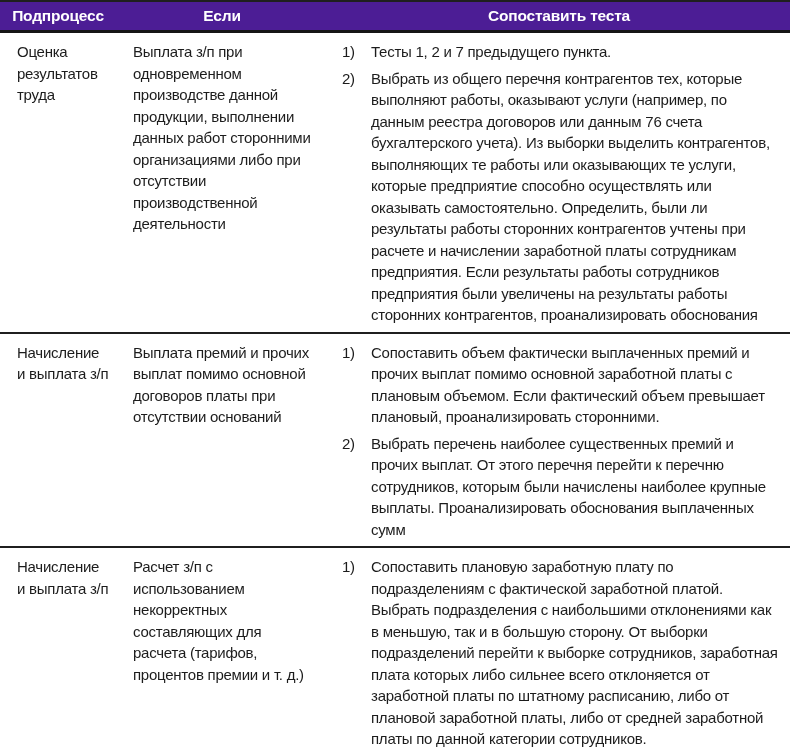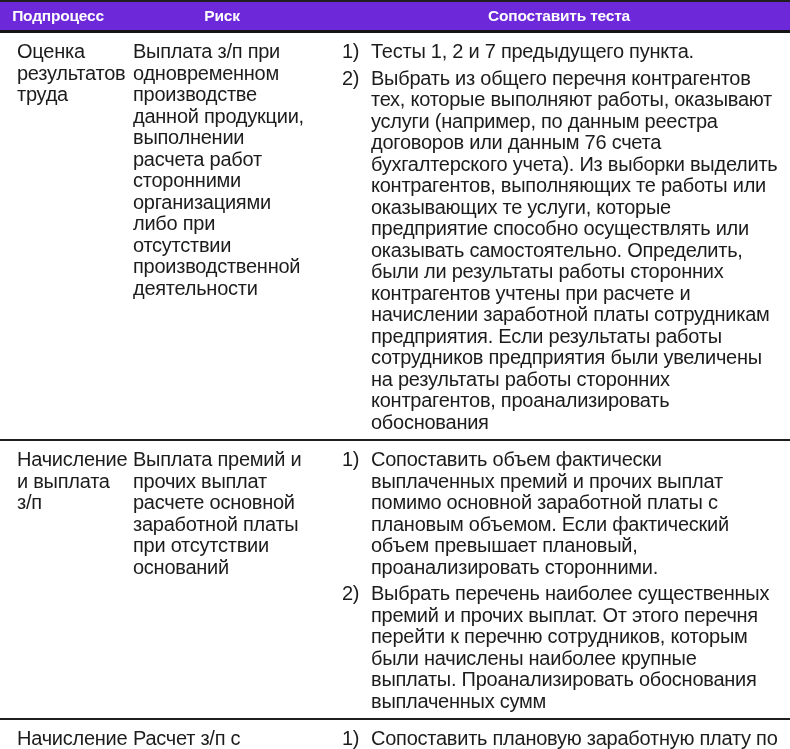--- a/index.html
+++ b/index.html
@@ -17,38 +17,38 @@
   .doc-table {
     width: 790px;
     box-sizing: border-box;
     border-top: 2px solid #1f1f1f;
     border-bottom: 4px solid #2e2e2e;
   }
   
   .header-row {
     display: grid;
     grid-template-columns: 116px 212px 1fr;
-    background: #6d28d9;
+    background: #4c1d95;
     color: #ffffff;
     height: 28px;
     align-items: center;
     text-align: center;
     border-bottom: 3px solid #161616;
     font-size: 15.5px;
     font-weight: bold;
     letter-spacing: -0.2px;
   }
   
   .body-row {
     display: grid;
     grid-template-columns: 116px 212px 1fr;
     box-sizing: border-box;
     padding: 8px 0 6px 0;
     border-bottom: 2px solid #1f1f1f;
-    font-size: 20px;
+    font-size: 15px;
     line-height: 21.5px;
     letter-spacing: -0.25px;
   }
   .body-row:last-child { border-bottom: none; }
   .row-1 { min-height: 298px; }
   .row-2 { min-height: 185px; }
   .row-3 { min-height: 219px; }
 
   .cell { box-sizing: border-box; }
   .cell-subprocess {
@@ -72,45 +72,45 @@
   .test-num { }
   .test-text { white-space: pre-line; }
 </style>
 </head>
 <body>
 
 <div class="doc-table">
 
   <div class="header-row">
     <div class="cell">Подпроцесс</div>
-    <div class="cell">Риск</div>
+    <div class="cell">Если</div>
     <div class="cell">Сопоставить теста</div>
   </div>
 
   <div class="body-row row-1">
     <div class="cell cell-subprocess">Оценка
 результатов
 труда</div>
-    <div class="cell cell-risk">Выплата з/п при одновременном производстве данной продукции, выполнении расчета работ сторонними организациями либо при отсутствии производственной деятельности</div>
+    <div class="cell cell-risk">Выплата з/п при одновременном производстве данной продукции, выполнении данных работ сторонними организациями либо при отсутствии производственной деятельности</div>
     <div class="cell cell-tests">
       <div class="test-item">
         <div class="test-num">1)</div>
         <div class="test-text">Тесты 1, 2 и 7 предыдущего пункта.</div>
       </div>
       <div class="test-item">
         <div class="test-num">2)</div>
         <div class="test-text">Выбрать из общего перечня контрагентов тех, которые выполняют работы, оказывают услуги (например, по данным реестра договоров или данным 76 счета бухгалтерского учета). Из выборки выделить контрагентов, выполняющих те работы или оказывающих те услуги, которые предприятие способно осуществлять или оказывать самостоятельно. Определить, были ли результаты работы сторонних контрагентов учтены при расчете и начислении заработной платы сотрудникам предприятия. Если результаты работы сотрудников предприятия были увеличены на результаты работы сторонних контрагентов, проанализировать обоснования</div>
       </div>
     </div>
   </div>
 
   <div class="body-row row-2">
     <div class="cell cell-subprocess">Начисление
 и выплата з/п</div>
-    <div class="cell cell-risk">Выплата премий и прочих выплат расчете основной заработной платы при отсутствии оснований</div>
+    <div class="cell cell-risk">Выплата премий и прочих выплат помимо основной договоров платы при отсутствии оснований</div>
     <div class="cell cell-tests">
       <div class="test-item">
         <div class="test-num">1)</div>
         <div class="test-text">Сопоставить объем фактически выплаченных премий и прочих выплат помимо основной заработной платы с плановым объемом. Если фактический объем превышает плановый, проанализировать сторонними.</div>
       </div>
       <div class="test-item">
         <div class="test-num">2)</div>
         <div class="test-text">Выбрать перечень наиболее существенных премий и прочих выплат. От этого перечня перейти к перечню сотрудников, которым были начислены наиболее крупные выплаты. Проанализировать обоснования выплаченных сумм</div>
       </div>
     </div>

